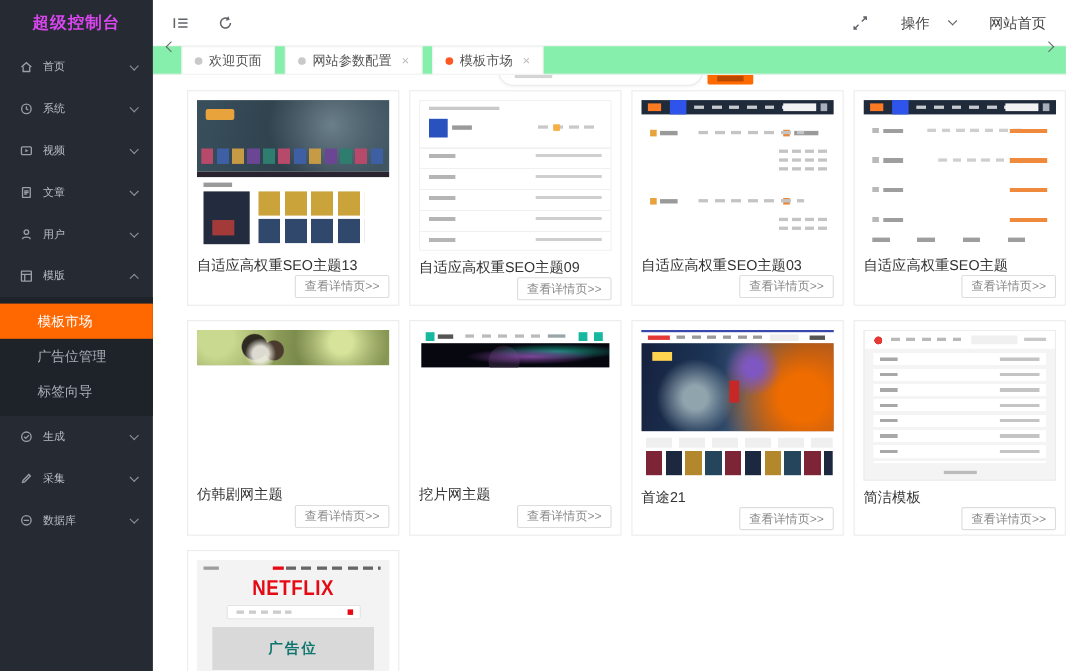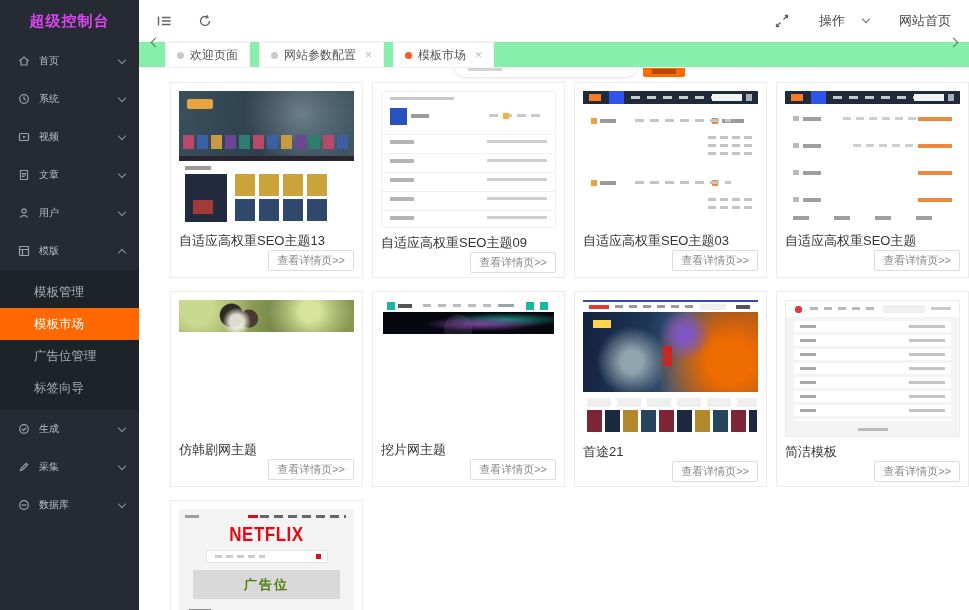--- a/index.html
+++ b/index.html
@@ -182,22 +182,22 @@
     linear-gradient(#9e9e9e,#9e9e9e),
     linear-gradient(#e50914,#e50914),
     repeating-linear-gradient(90deg,#666 0 9px,transparent 9px 14px);
     background-position:6px 6px,right 96px top 6px,right 8px top 6px;
     background-size:14px 3px,10px 3px,86px 3px}
   .t9 .nflx{margin-top:16px;text-align:center;color:#e50914;font-weight:bold;font-size:17px;letter-spacing:.5px;transform:scaleY(1.15)}
   .t9 .sbox{width:120px;height:11px;margin:5px auto 0;background-color:#fff;border:1px solid #e3e3e3;border-radius:2px;
     background-repeat:no-repeat;background-image:
     repeating-linear-gradient(90deg,#ccc 0 7px,transparent 7px 11px),linear-gradient(#e50914,#e50914);
     background-position:8px 4px,right 6px top 3px;background-size:50px 3px,5px 5px}
-  .t9 .ad{margin:7px 14px 0;height:29px;background:#d9d9d9;display:flex;align-items:center;justify-content:center;
-    color:#4d7c0f;font-weight:bold;font-size:13px;letter-spacing:2px}
+  .t9 .ad{margin:7px 14px 0;height:39px;background:#d9d9d9;display:flex;align-items:center;justify-content:center;
+    color:#0f766e;font-weight:bold;font-size:13px;letter-spacing:2px}
   .t9 .rows{margin:8px 10px 0;height:30px;background-repeat:no-repeat;background-image:
     linear-gradient(#8a8a8a,#8a8a8a),
     linear-gradient(#e50914,#e50914),
     repeating-linear-gradient(90deg,#bbb 0 6px,transparent 6px 11px);
     background-position:0 2px,100px 18px,122px 20px;
     background-size:22px 4px,16px 9px,48px 4px}
 </style>
 </head>
 <body>
 
@@ -247,21 +247,20 @@
   <div class="nav-item">
     <svg width="12" height="12" viewBox="0 0 12 12" fill="none" stroke="#9aa0a8" stroke-width="1.2">
         <rect x="1.5" y="1.5" width="9" height="9" rx="0.5"></rect>
         <path d="M1.5 4.5 H10.5 M4.5 4.5 V10.5"></path>
       </svg>
     <span class="lbl">模版</span>
     <span class="chev up"></span>
   </div>
 
   <div class="submenu">
-    <div class="sub-item">模板管理</div>
     <div class="sub-item active">模板市场</div>
     <div class="sub-item">广告位管理</div>
     <div class="sub-item">标签向导</div>
   </div>
 
   <div class="nav-item">
     <svg width="12" height="12" viewBox="0 0 12 12" fill="none" stroke="#9aa0a8" stroke-width="1.2">
         <circle cx="6" cy="6" r="4.3"></circle>
         <path d="M4 6 L5.5 7.5 L8.3 4.6"></path>
       </svg>

